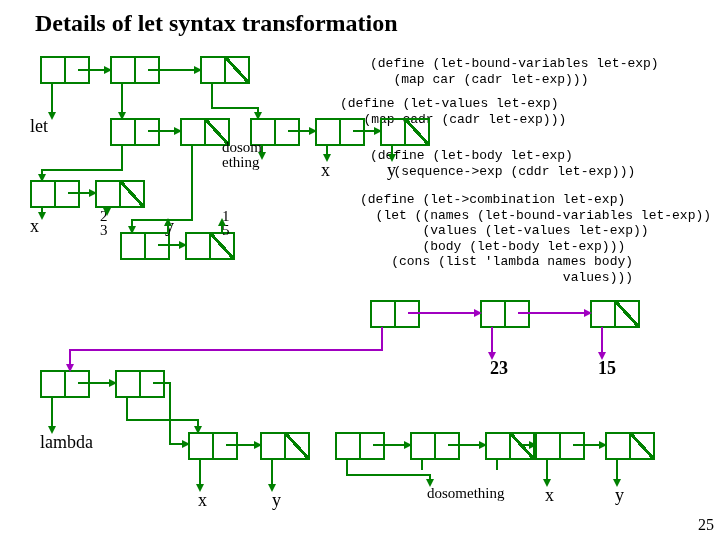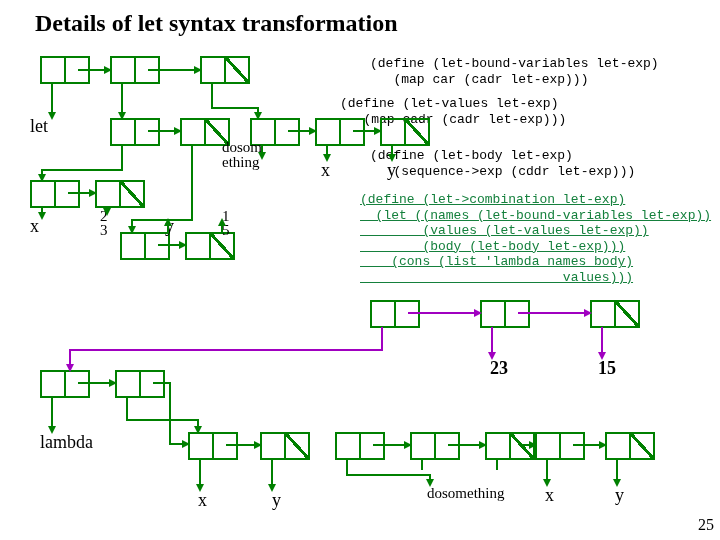--- a/index.html
+++ b/index.html
@@ -19,21 +19,21 @@
     top: 10px;
     left: 35px;
   }
   .mono {
     font-family: "Courier New", monospace;
     font-size: 13px;
     white-space: pre;
     position: absolute;
     line-height: 1.2;
   }
-  .purple { color: #15803d; text-decoration: underline; }
+  .purple { color: #000000; }
   .label {
     position: absolute;
     font-size: 18px;
     font-family: "Times New Roman", serif;
   }
   .small-label { font-size: 15px; }
   .pagenum {
     position: absolute;
     font-size: 16px;
     right: 6px;

